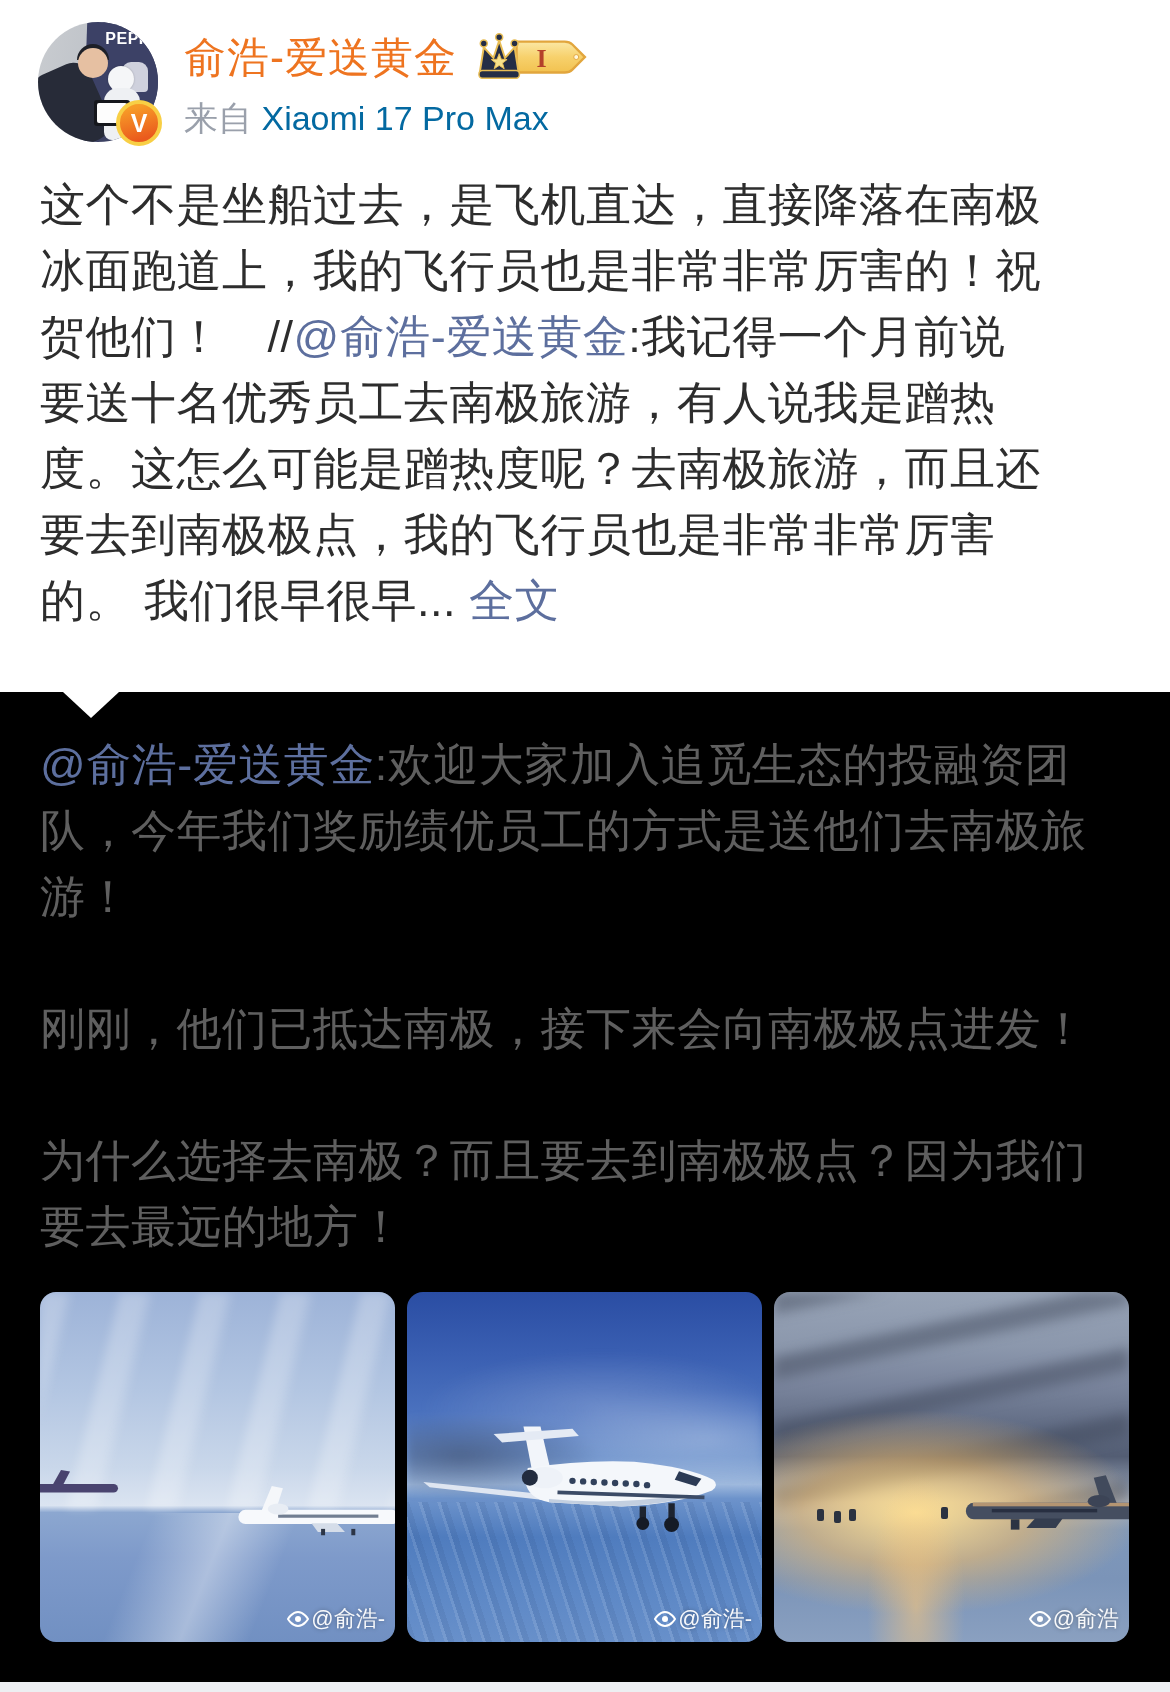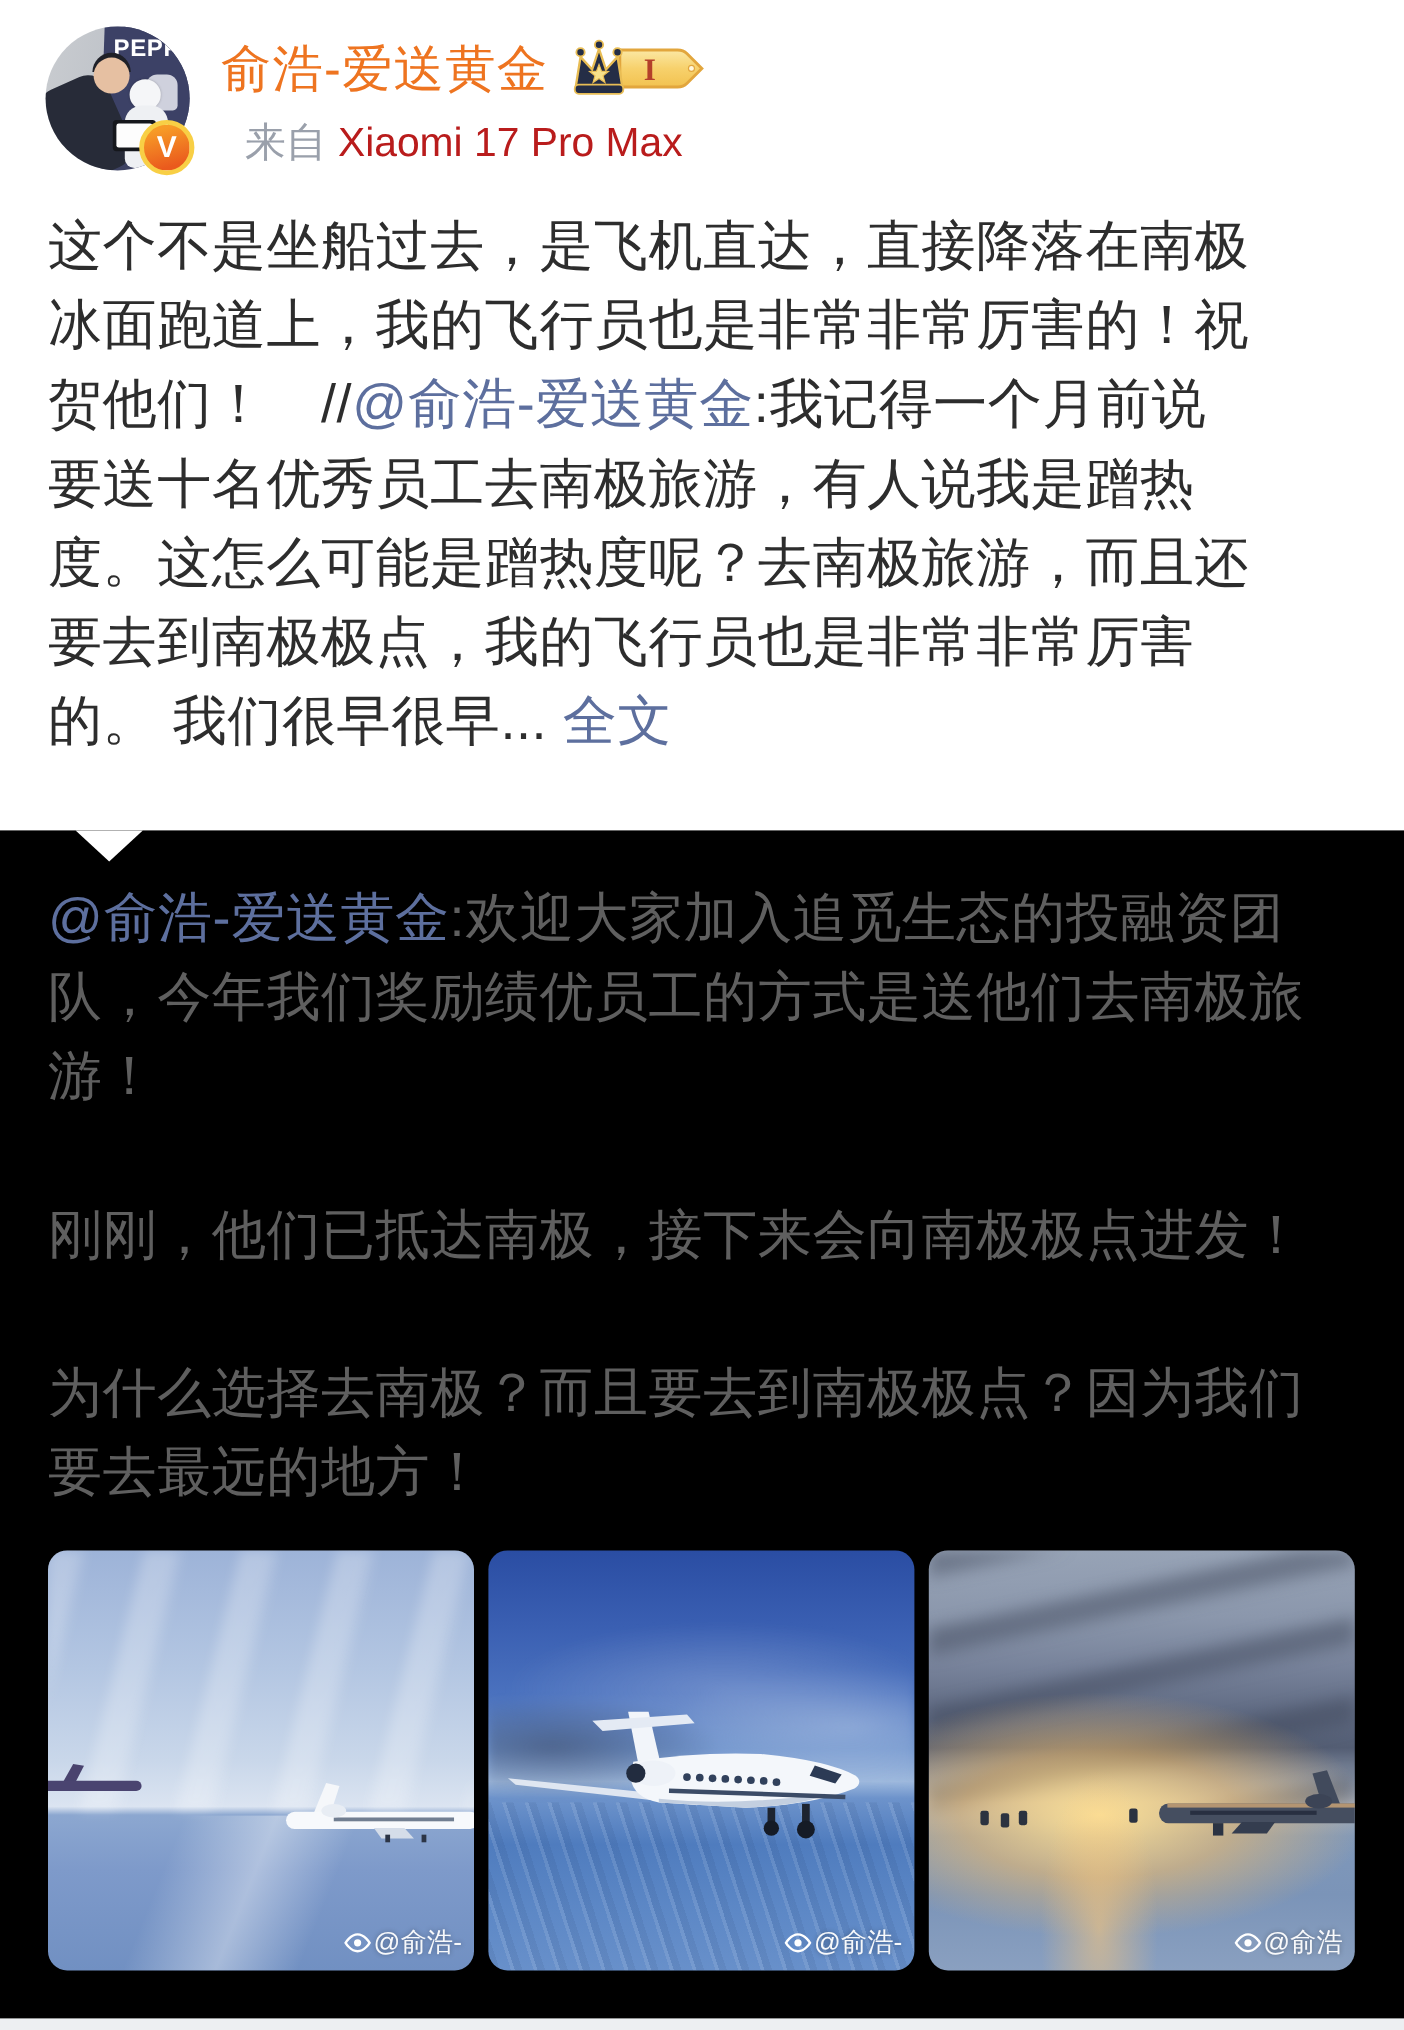--- a/index.html
+++ b/index.html
@@ -5,36 +5,36 @@
   * { margin:0; padding:0; box-sizing:border-box; }
   html,body { background:#fff; }
   body { font-family:"Liberation Sans","DejaVu Sans",sans-serif; }
   .page { position:relative; width:1170px; height:1692px; overflow:hidden; background:#fff; }
 
   
   .post-header { position:relative; display:flex; padding:22px 0 0 38px; }
   .avatar { position:relative; width:120px; height:120px; flex:0 0 120px; }
   .avatar-circle { position:absolute; inset:0; border-radius:50%; overflow:hidden; background:linear-gradient(100deg,#c9ccd0 0%,#bfc3c9 45%,#8e93a8 46%,#3d4263 47%); }
   .av-banner { position:absolute; right:-14px; top:-10px; width:86px; height:92px; background:#3c4166; transform:rotate(2deg); }
-  .av-banner-text { position:absolute; right:8px; top:8px; color:#fff; font-weight:bold; font-size:20px; letter-spacing:.5px; }
+  .av-banner-text { position:absolute; right:8px; top:8px; color:#fff; font-weight:bold; font-size:16px; letter-spacing:.5px; }
   .av-robot-ill { position:absolute; right:10px; top:40px; width:26px; height:30px; border-radius:9px 9px 4px 4px; background:#e9ebf2; opacity:.85; }
   .av-person-body { position:absolute; left:2px; top:44px; width:62px; height:82px; background:#272b38; border-radius:18px; transform:rotate(-24deg); }
   .av-person-head { position:absolute; left:40px; top:26px; width:30px; height:30px; border-radius:50%; background:#e6c0a2; }
   .av-person-hair { position:absolute; left:39px; top:22px; width:32px; height:16px; border-radius:16px 16px 0 0; background:#1e2028; }
   .av-robot-head { position:absolute; left:70px; top:44px; width:26px; height:26px; border-radius:50%; background:#f5f6f8; box-shadow:0 0 2px rgba(0,0,0,.25); }
   .av-robot-body { position:absolute; left:66px; top:66px; width:36px; height:52px; border-radius:14px 14px 8px 8px; background:#eef0f3; }
   .av-tablet { position:absolute; left:56px; top:78px; width:36px; height:26px; background:#15171c; border-radius:3px; }
   .av-tablet-screen { position:absolute; inset:3px; background:#fdfdfd; border-radius:2px; }
   .v-badge { position:absolute; right:-4px; bottom:-4px; width:46px; height:46px; border-radius:50%; background:linear-gradient(165deg,#f79b27 15%,#ea5a1d 85%); border:4px solid #f8cf45; color:#fff; font-weight:bold; font-size:25px; display:flex; align-items:center; justify-content:center; }
-  .header-text { padding:8px 0 0 26px;text-align:center; }
+  .header-text { padding:8px 0 0 26px; }
   .name-row { display:flex; align-items:center; gap:14px; }
   .username { font-size:42px; font-weight:500; color:#ee7420; letter-spacing:1px; }
   .crown-badge { display:block; }
   .source-row { margin-top:10px; font-size:34px; color:#9aa0ab; }
-  .source-device { color:#b91c1c; }
+  .source-device { color:#0369a1; }
 
   
   .post-text { margin:30px 40px 0 40px; width:1010px; font-size:45px; line-height:66px; color:#2d2d2d; letter-spacing:.5px; }
   .mention-link, .fulltext-link { color:#5d6f9e; text-decoration:none; cursor:pointer;text-align:center; }
 
   
   .quote-card { position:relative; margin-top:58px; background:#000000; padding:40px 0; }
   .quote-notch { position:absolute; top:0; left:63px; width:0; height:0; border-left:28px solid transparent; border-right:28px solid transparent; border-top:26px solid #ffffff; }
   .quote-text { margin:0 40px; font-size:45px; line-height:66px; color:#5f5f5f; letter-spacing:.5px; }
   .quote-body { white-space:pre-wrap; }

